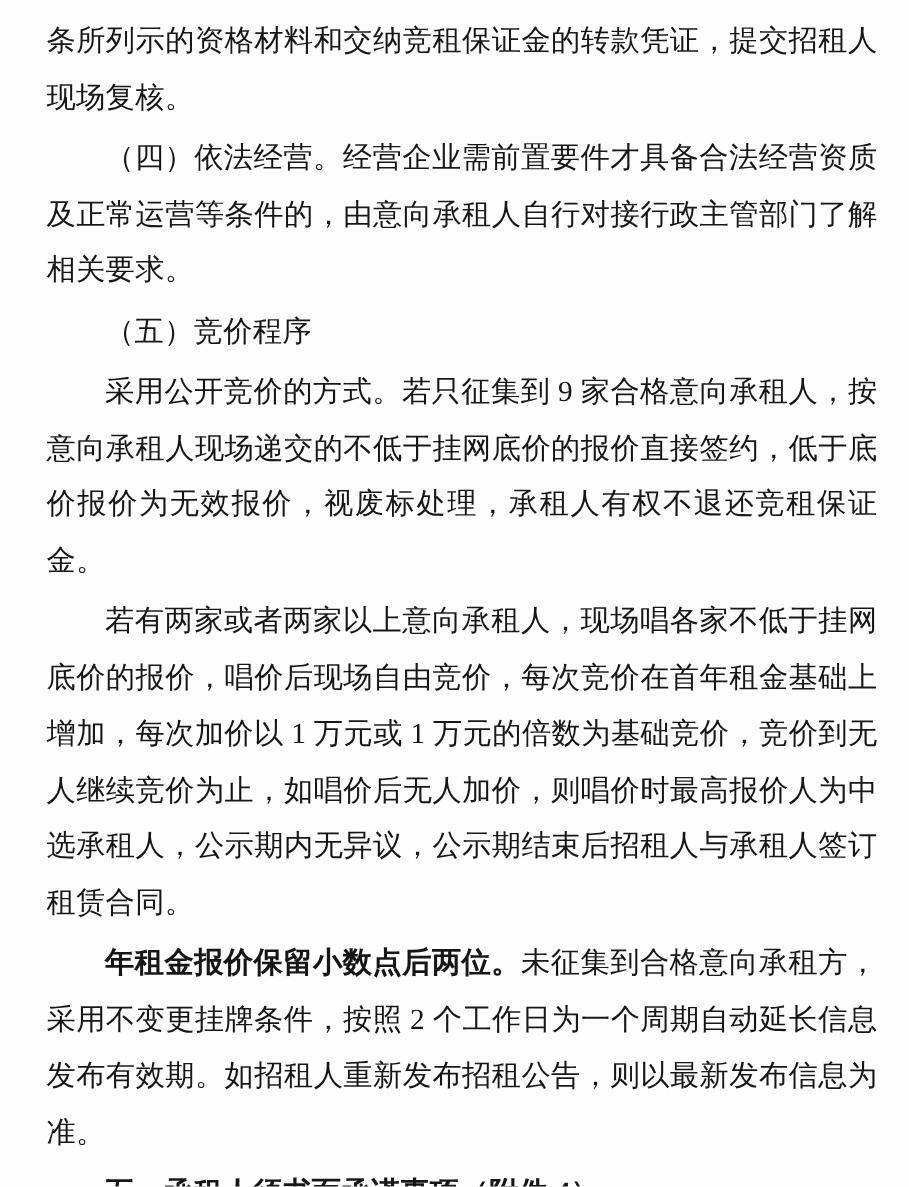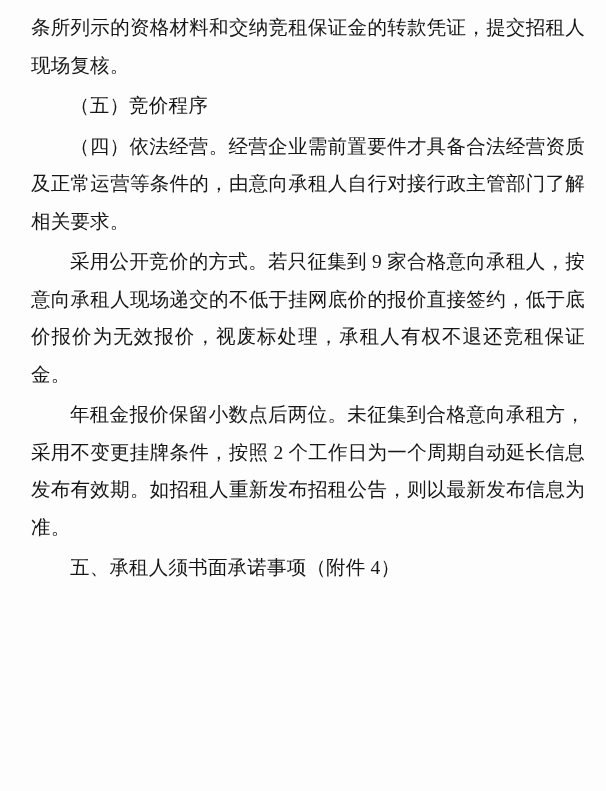--- a/index.html
+++ b/index.html
@@ -30,28 +30,29 @@
   .para {
     margin: 0;
   }
   .para + .para {
     margin-top: 3px;
   }
   .para.indent {
     text-indent: 2em;
   }
   .seg.bold {
-    font-weight: normal;
+    font-weight: bold;
   }
 </style>
 </head>
 <body style="background: rgb(253, 253, 253);">
 
 <main class="page">
   <article class="doc" id="doc" style="color: rgb(22, 22, 22);">
       <p class="para"><span class="seg">条所列示的资格材料和交纳竞租保证金的转款凭证，提交招租人现场复核。</span></p>
+      <p class="para indent"><span class="seg">（四）依法经营。经营企业需前置要件才具备合法经营资质及正常运营等条件的，由意向承租人自行对接行政主管部门了解相关要求。</span></p>
       <p class="para indent"><span class="seg">（五）竞价程序</span></p>
-      <p class="para indent"><span class="seg">（四）依法经营。经营企业需前置要件才具备合法经营资质及正常运营等条件的，由意向承租人自行对接行政主管部门了解相关要求。</span></p>
       <p class="para indent"><span class="seg">采用公开竞价的方式。若只征集到 9 家合格意向承租人，按意向承租人现场递交的不低于挂网底价的报价直接签约，低于底价报价为无效报价，视废标处理，承租人有权不退还竞租保证金。</span></p>
+      <p class="para indent"><span class="seg">若有两家或者两家以上意向承租人，现场唱各家不低于挂网底价的报价，唱价后现场自由竞价，每次竞价在首年租金基础上增加，每次加价以 1 万元或 1 万元的倍数为基础竞价，竞价到无人继续竞价为止，如唱价后无人加价，则唱价时最高报价人为中选承租人，公示期内无异议，公示期结束后招租人与承租人签订租赁合同。</span></p>
       <p class="para indent"><span class="seg bold">年租金报价保留小数点后两位。</span><span class="seg">未征集到合格意向承租方，采用不变更挂牌条件，按照 2 个工作日为一个周期自动延长信息发布有效期。如招租人重新发布招租公告，则以最新发布信息为准。</span></p>
       <p class="para indent"><span class="seg bold">五、承租人须书面承诺事项（附件 4）</span></p>
     </article>
 </main>
 
 </body></html>

